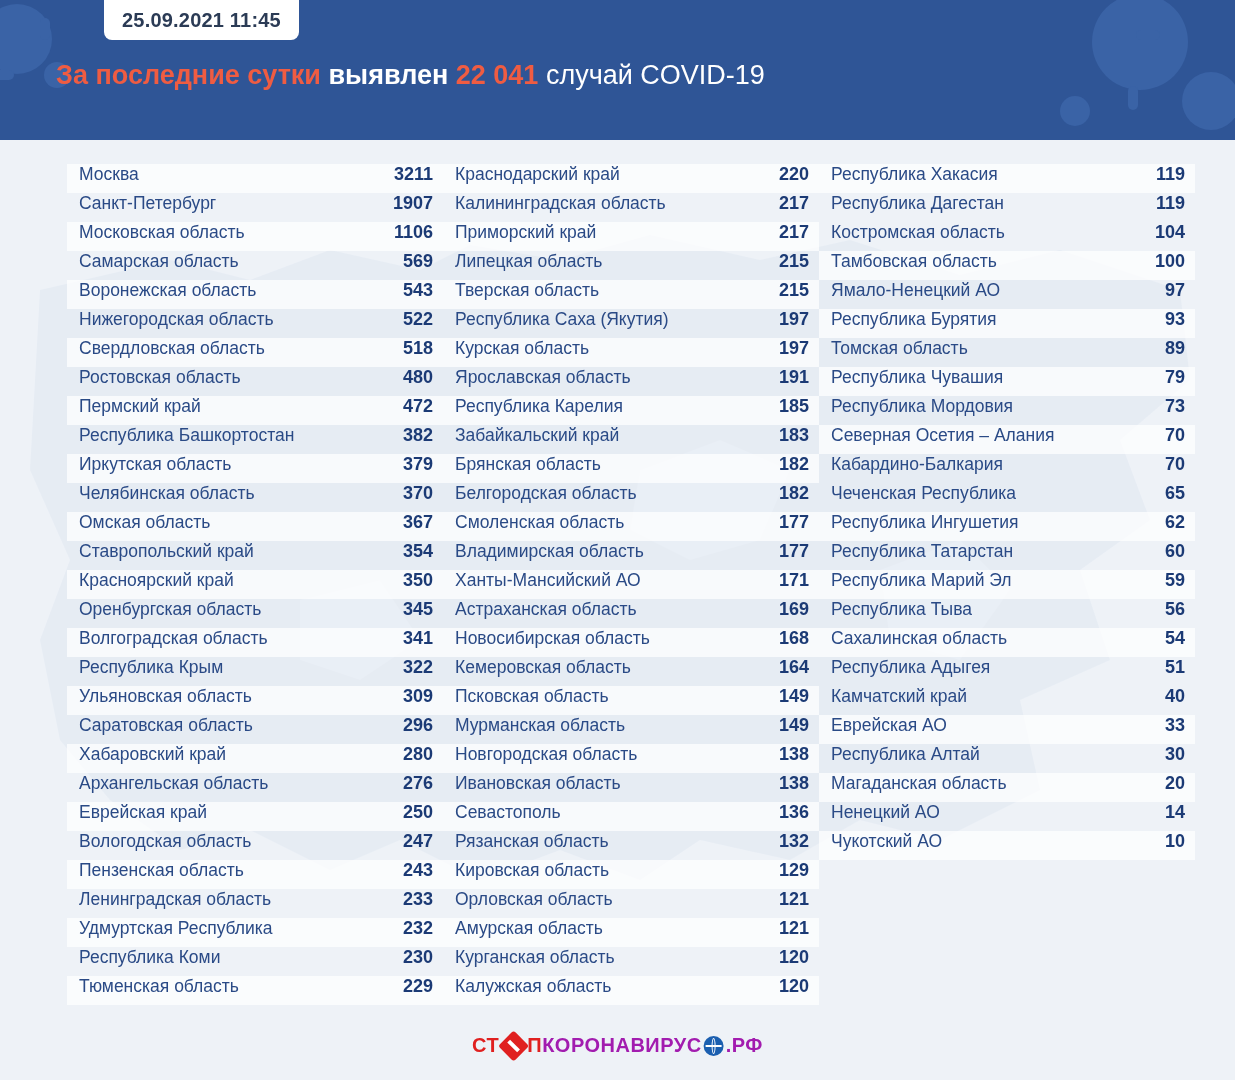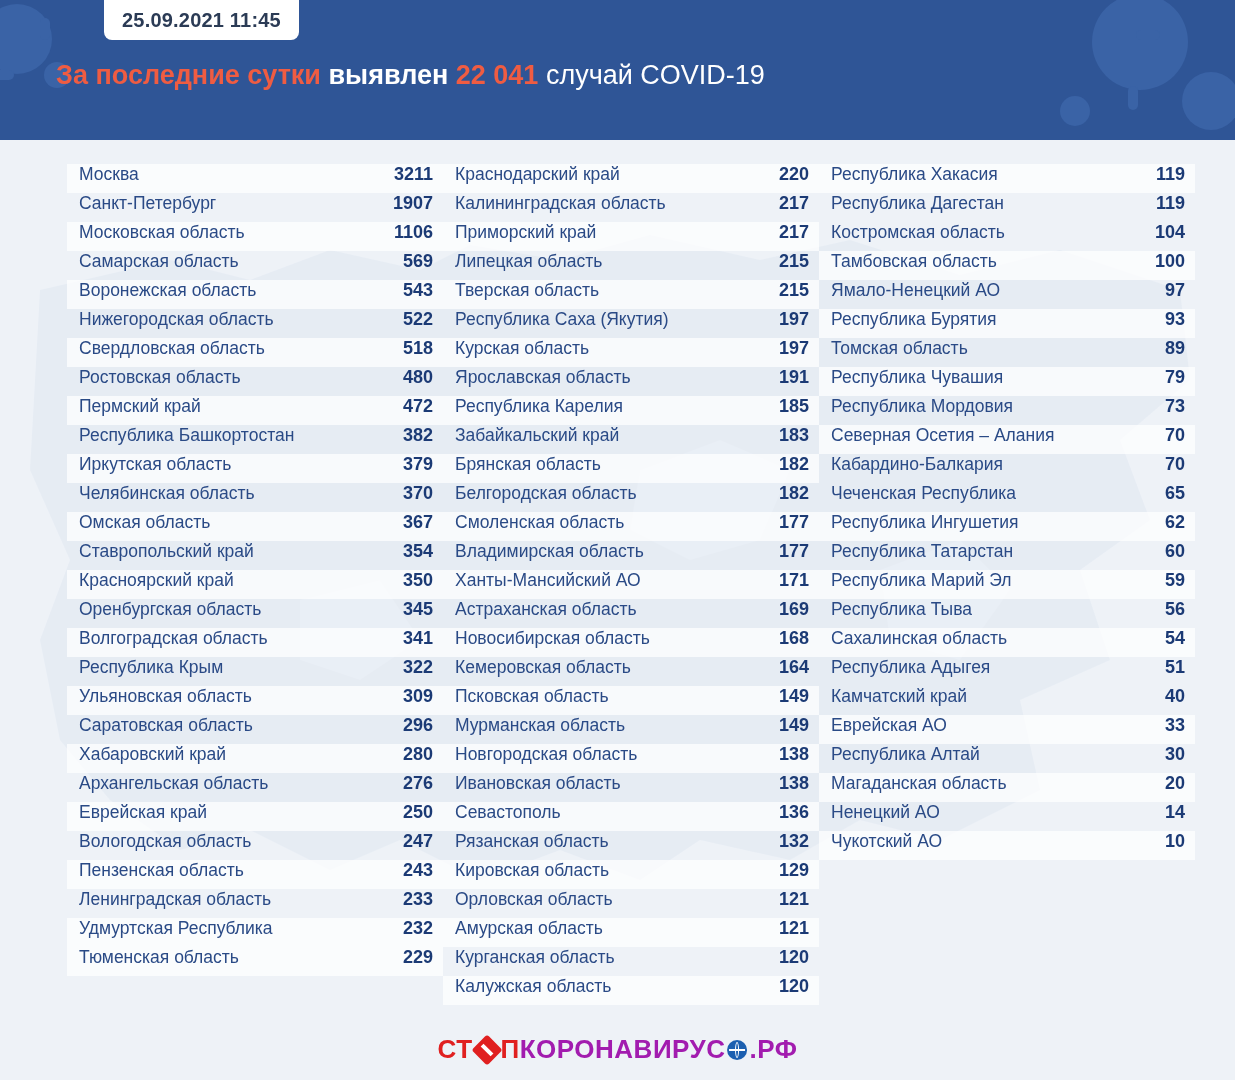--- a/index.html
+++ b/index.html
@@ -139,21 +139,21 @@
     height: 60px;
     background: #eef2f7;
   }
   .logo {
     position: absolute;
     left: 50%;
     top: 14px;
     transform: translateX(-50%);
     display: flex;
     align-items: center;
-    font-size: 26px;
+    font-size: 20px;
     font-weight: bold;
     letter-spacing: 0.5px;
     white-space: nowrap;
   }
   .logo .red { color: #e02020; }
   .logo .blue { color: #a21caf; }
   .logo .stop-sign {
     width: 22px;
     height: 22px;
     background: #e02020;
@@ -340,20 +340,24 @@
           <span class="count">243</span>
         </div>
       <div class="row">
           <span class="region">Ленинградская область</span>
           <span class="count">233</span>
         </div>
       <div class="row alt">
           <span class="region">Удмуртская Республика</span>
           <span class="count">232</span>
         </div>
+      <div class="row">
+          <span class="region">Республика Коми</span>
+          <span class="count">230</span>
+        </div>
       <div class="row alt">
           <span class="region">Тюменская область</span>
           <span class="count">229</span>
         </div>
     </div>
 
     <div class="col">
       <div class="row alt">
           <span class="region">Краснодарский край</span>
           <span class="count">220</span>

